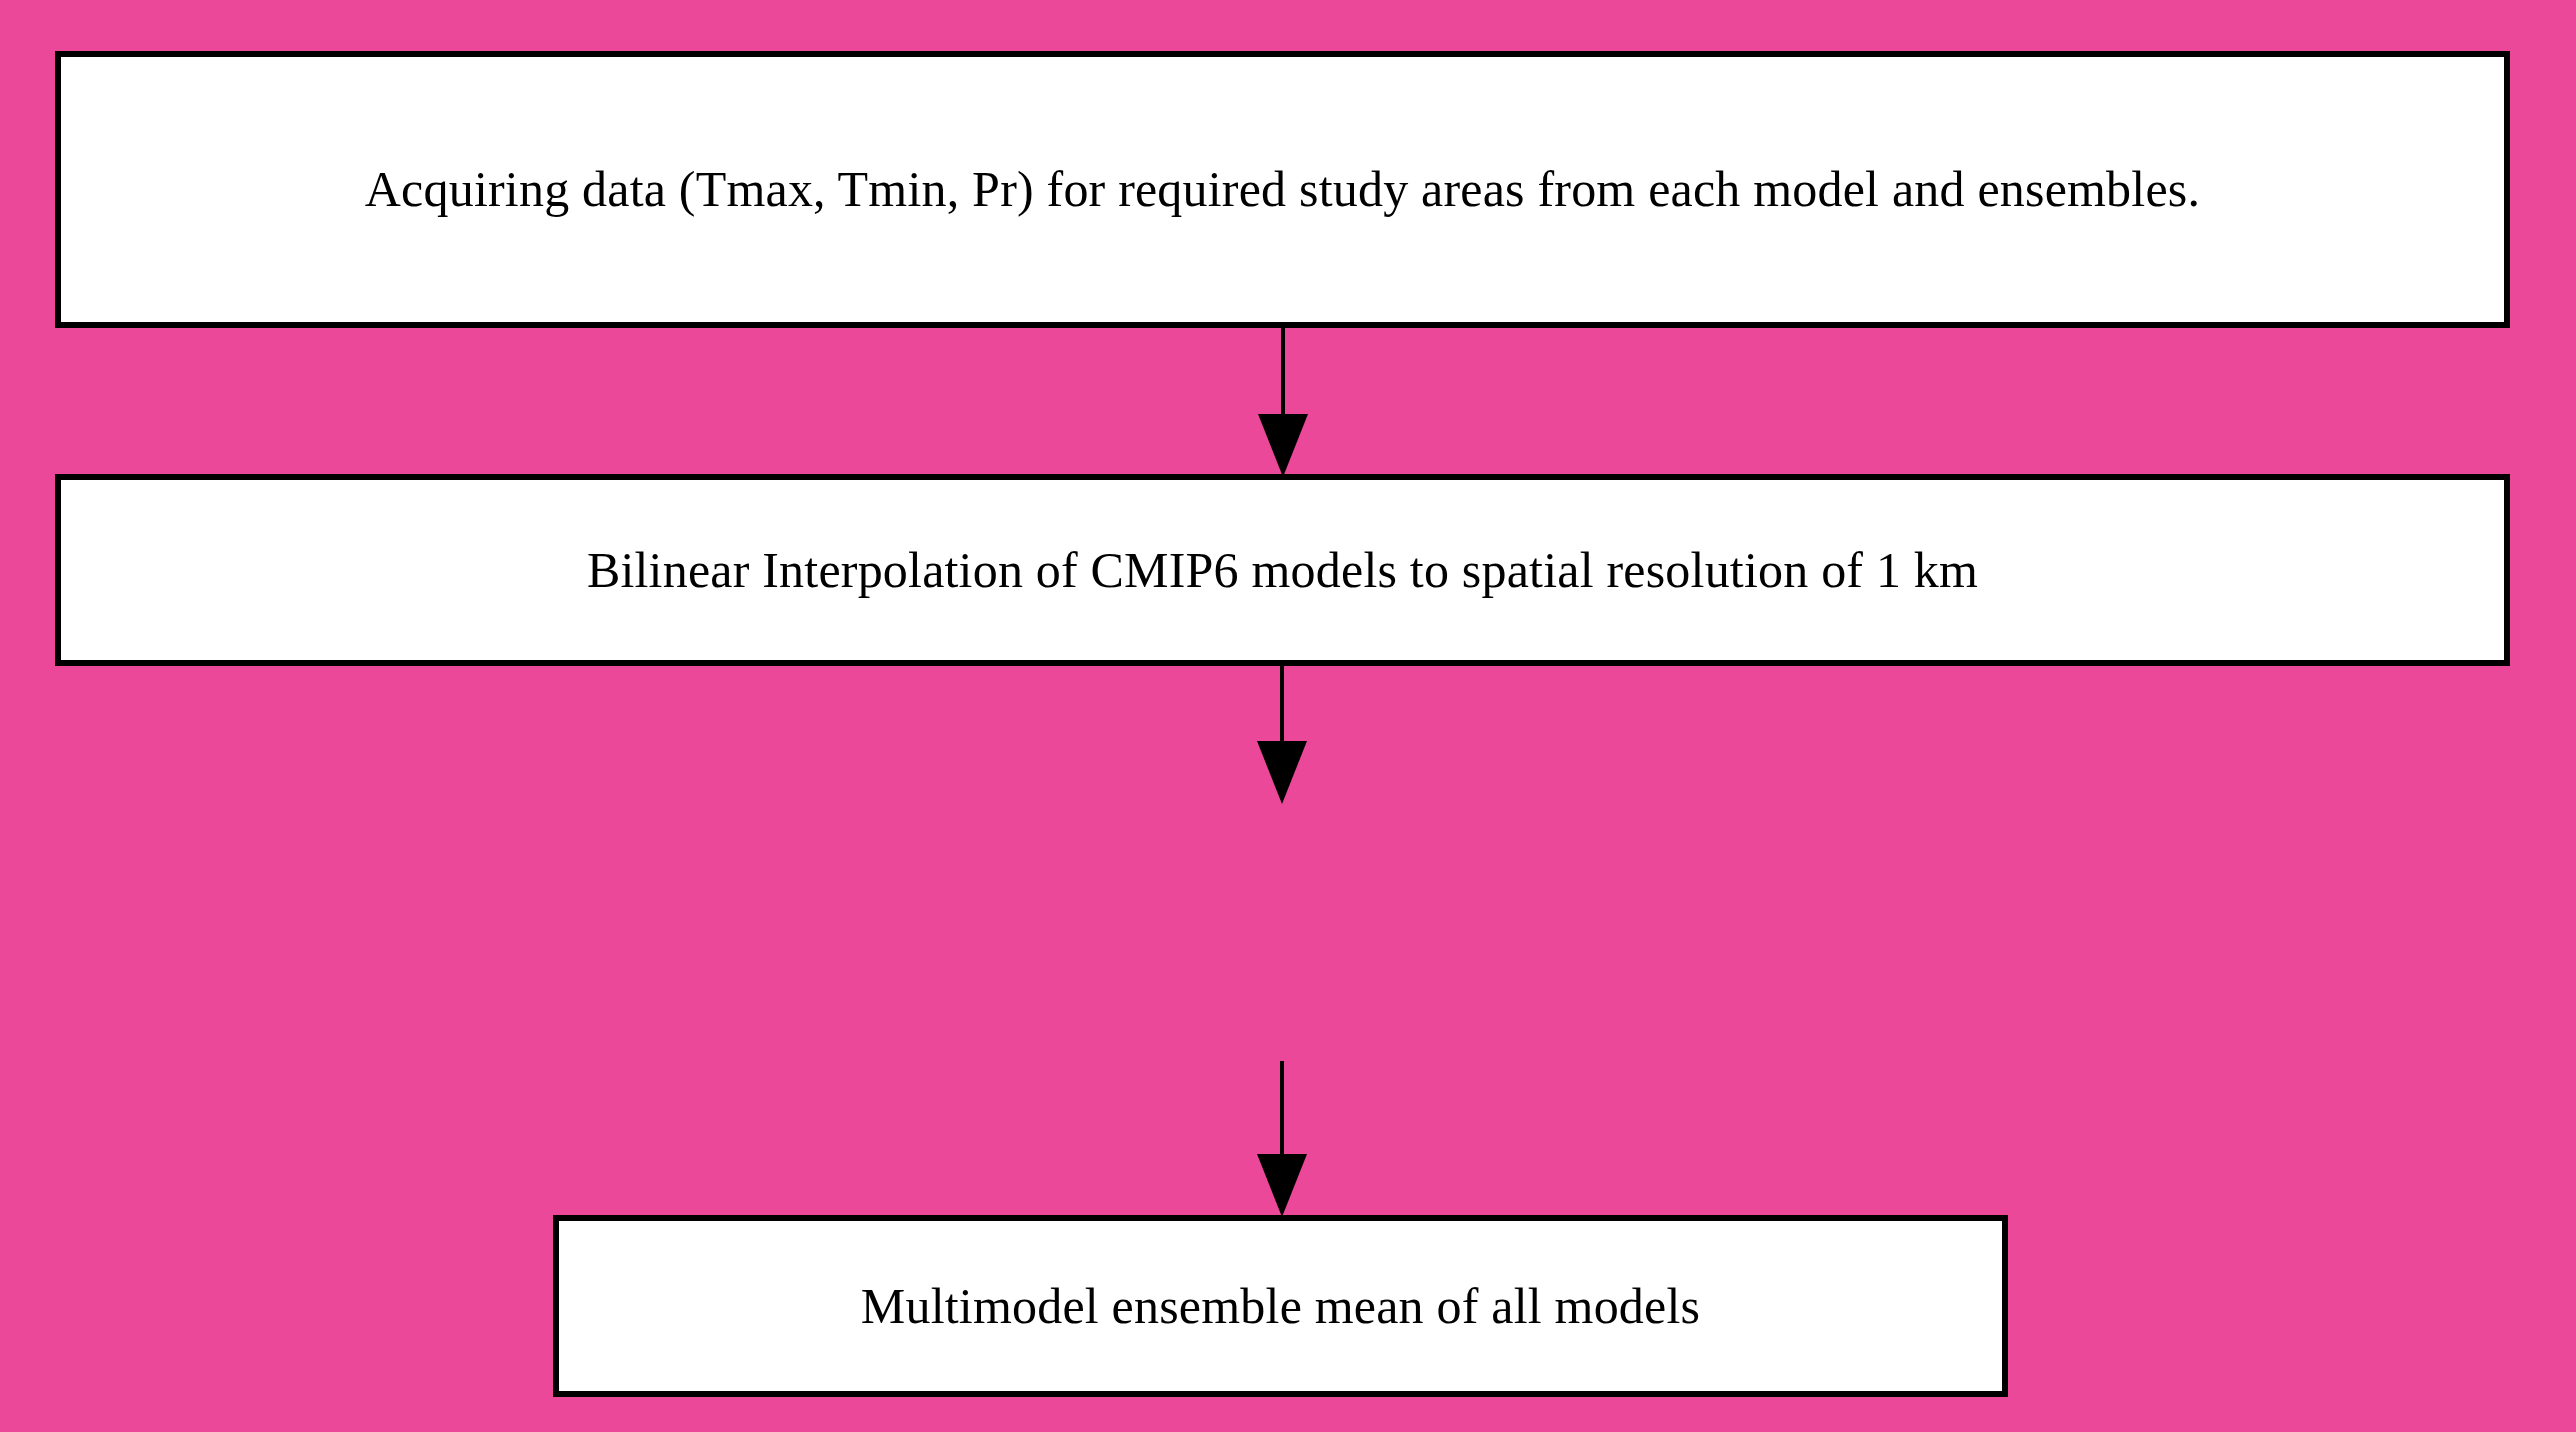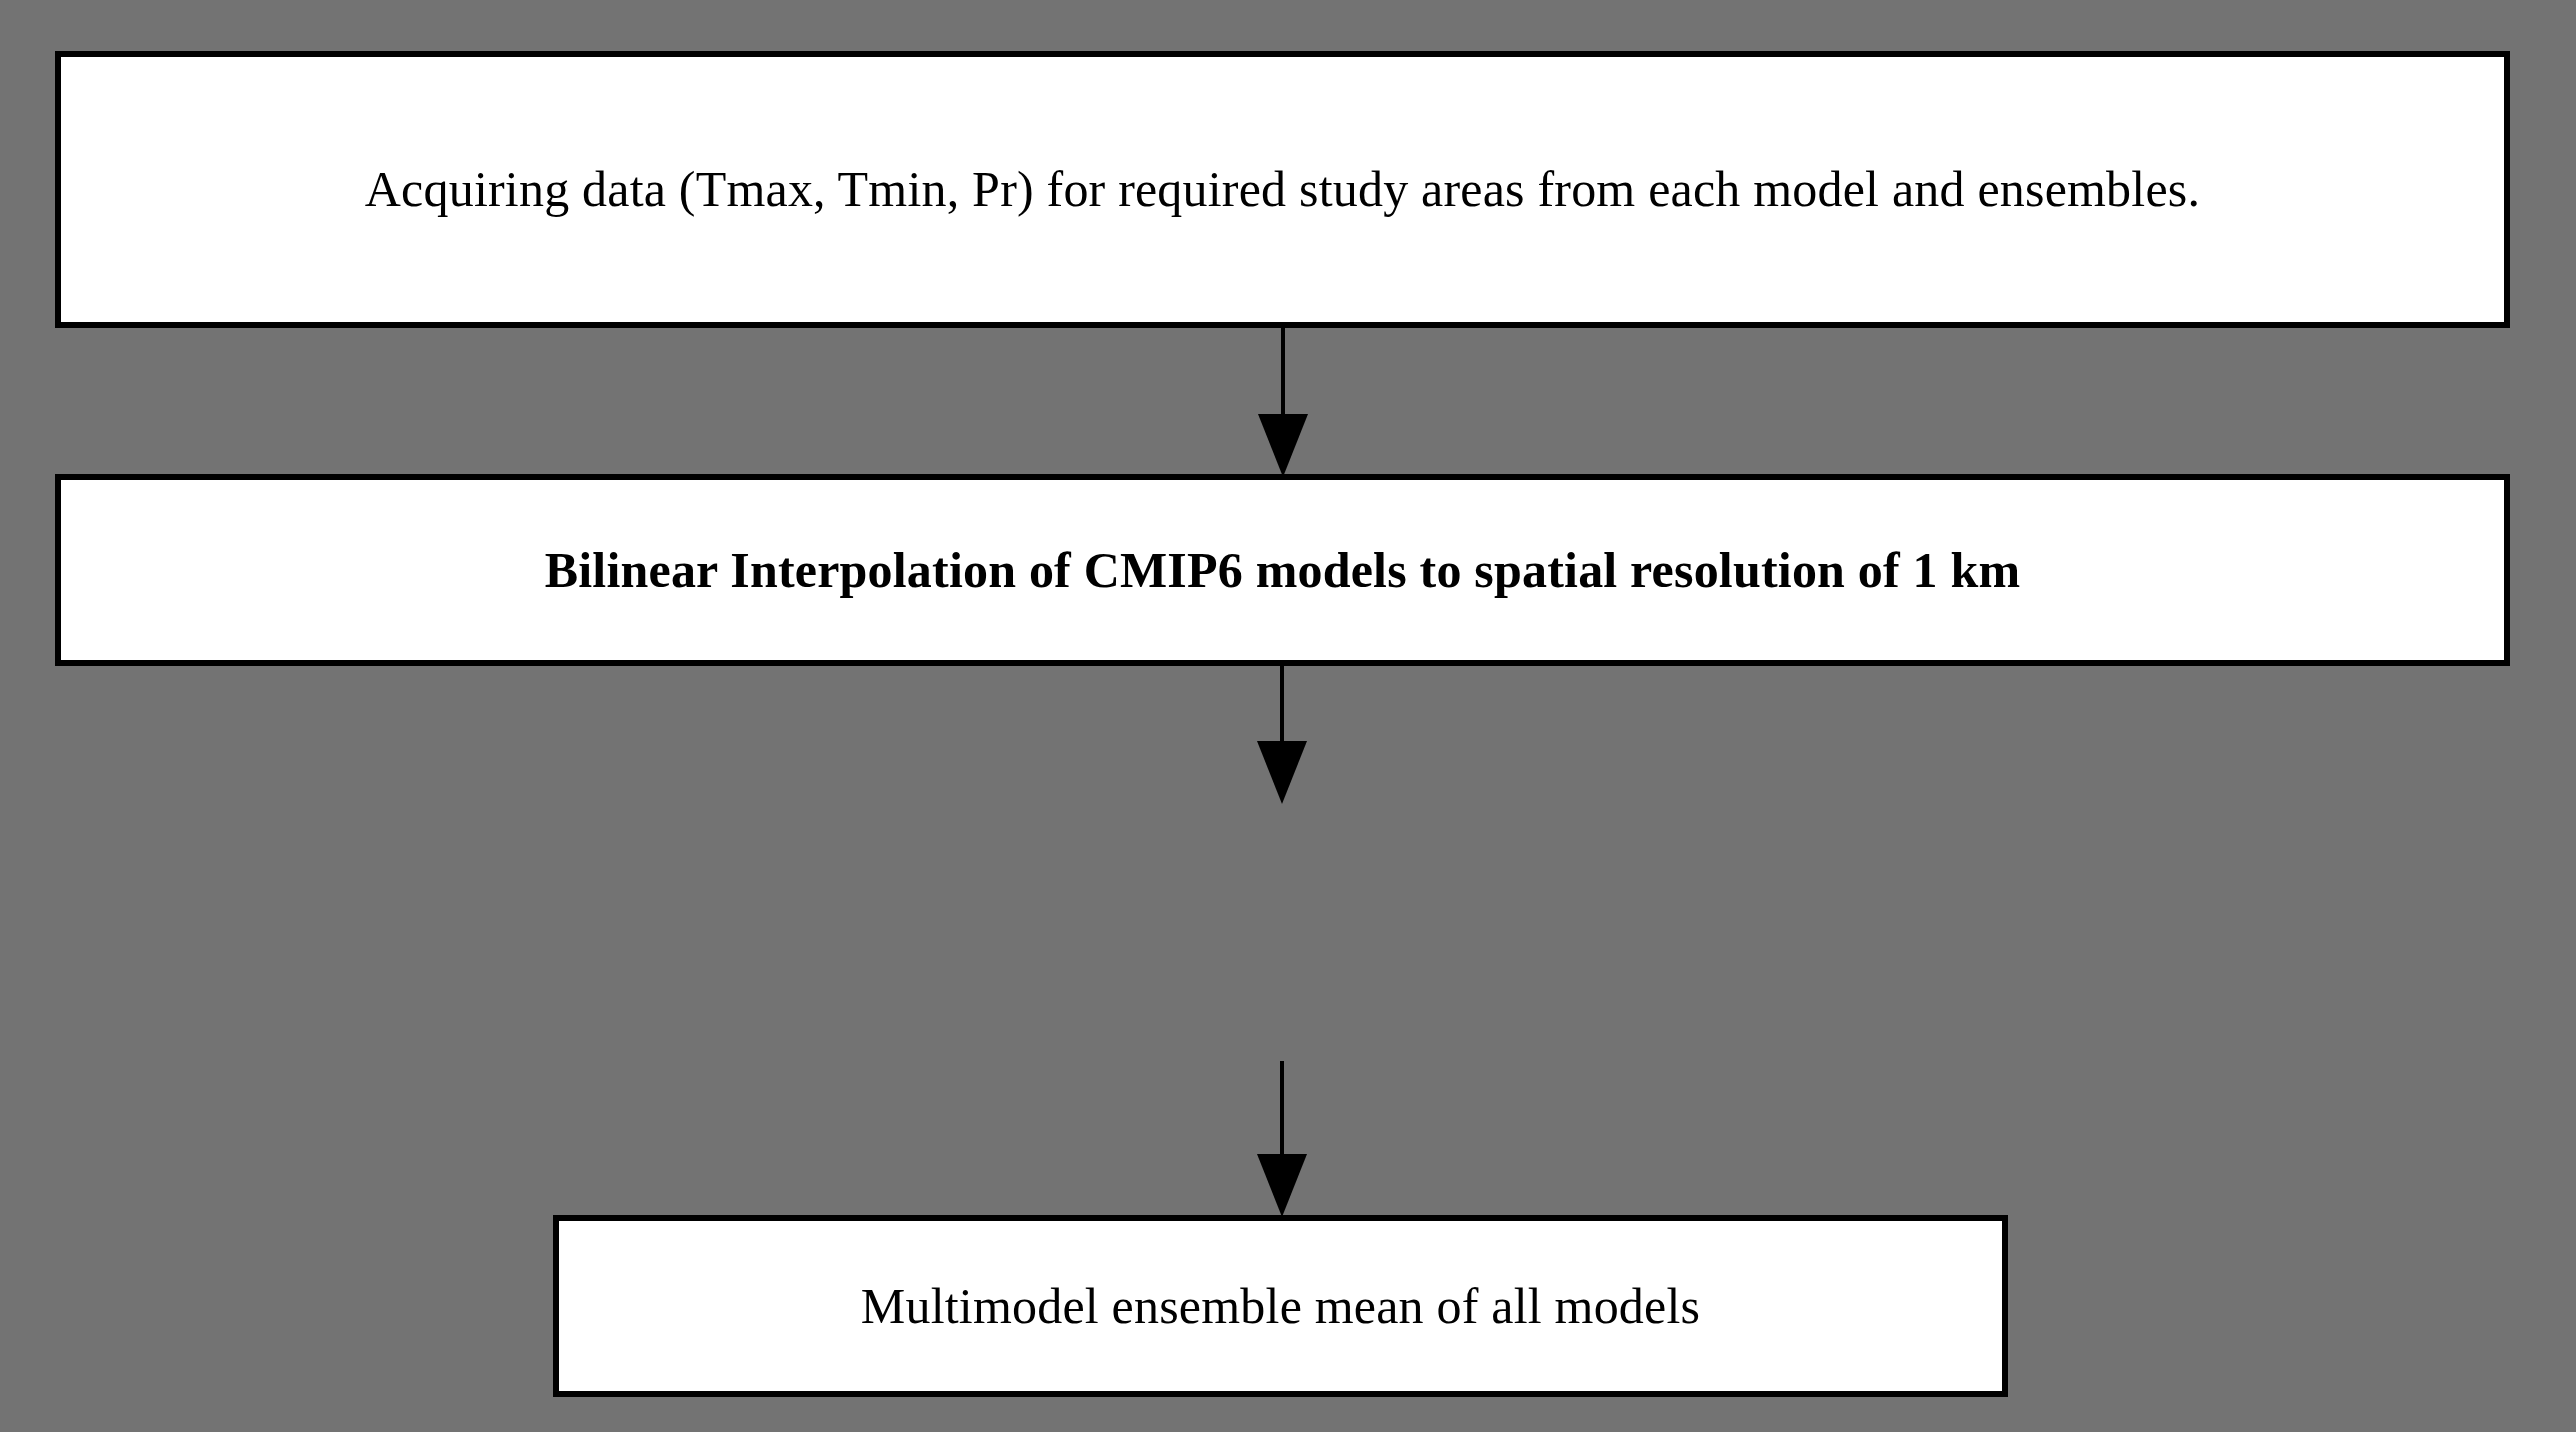--- a/index.html
+++ b/index.html
@@ -8,21 +8,21 @@
     background: #ffffff;
   }
   body {
     font-family: "Liberation Serif", "DejaVu Serif", serif;
     color: #000000;
   }
   #canvas {
     position: relative;
     width: 2576px;
     height: 1433px;
-    background: #737373;
+    background: #ec4899;
     overflow: hidden;
   }
 
   
   .node {
     position: absolute;
     box-sizing: border-box;
     border: 6.4px solid #000000;
     background: #ffffff;
     display: flex;
@@ -37,21 +37,21 @@
     box-sizing: border-box;
     font-size: 50px;
     line-height: 1.70;
     letter-spacing: 0.2px;
     color: #000000;
     text-align: center;
   }
 
   
   #node-1 { left: 55px;  top: 51px;   width: 2455px; height: 277px; }
-  #node-2 { left: 55px;  top: 474px;  width: 2455px; height: 192px; font-weight: bold; }
+  #node-2 { left: 55px;  top: 474px;  width: 2455px; height: 192px; }
   #node-3 { left: 98px; top: 802px; width: 2311px; height: 261px; }
   #node-4 { left: 553px; top: 1215px; width: 1455px; height: 182px; }
 
   #node-1 .node-label { padding: 0 88px; }
   #node-3 .node-label { padding: 0 120px; }
 
   
   .connector {
     position: absolute;
   }

